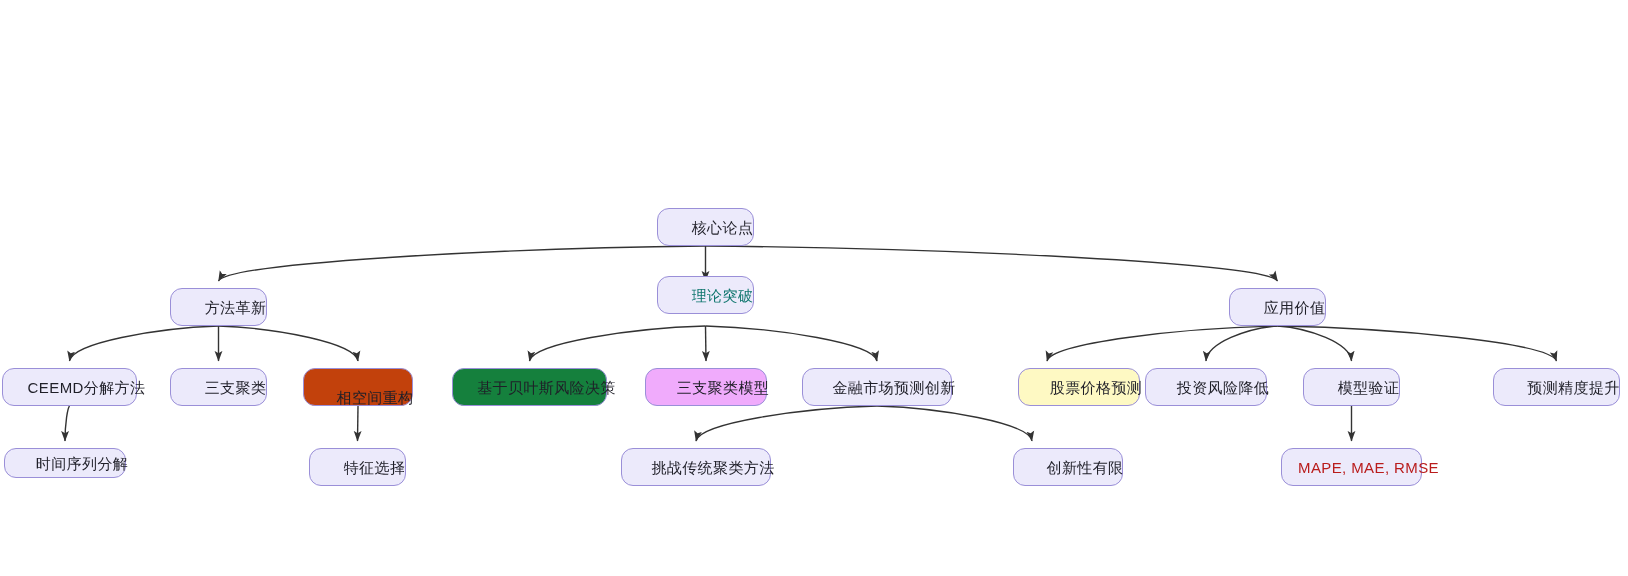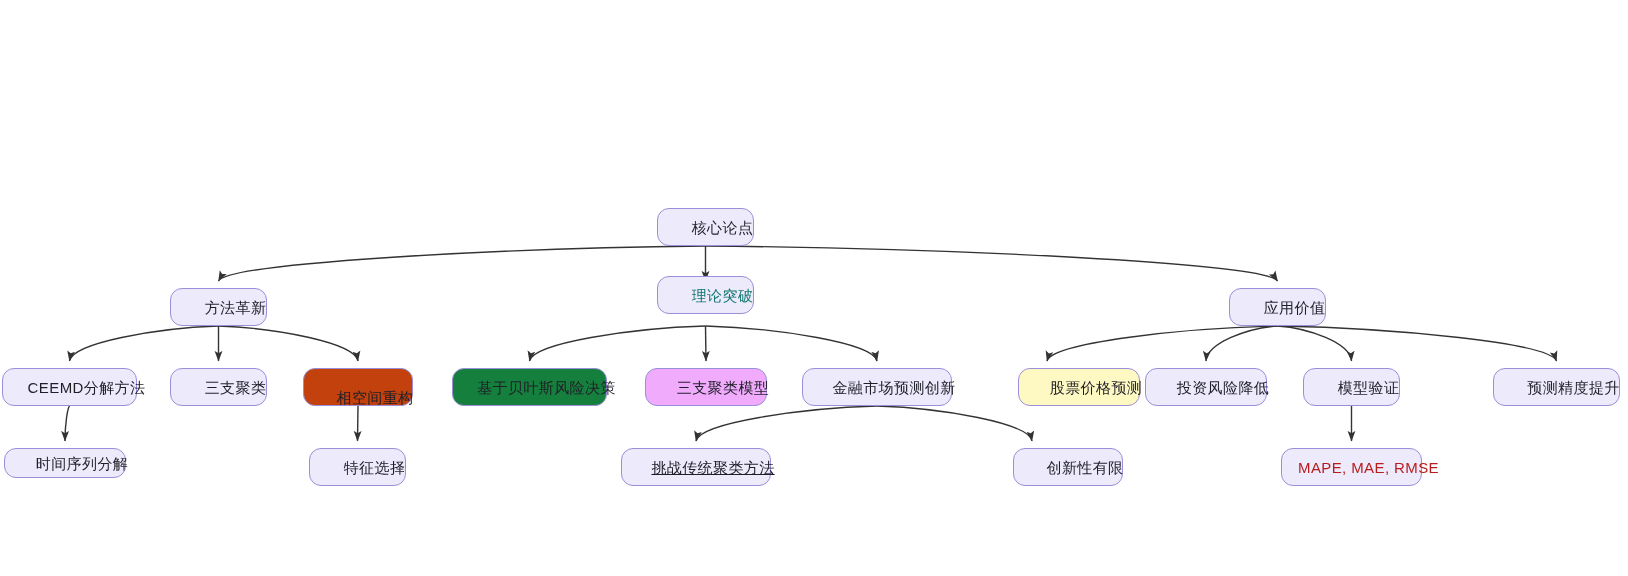--- a/index.html
+++ b/index.html
@@ -127,21 +127,21 @@
       </div>
       <div class="node-box" style="left: 1493px; top: 368px; width: 127px; height: 38px; background: rgb(236, 234, 251); border-color: rgb(154, 143, 216); color: rgb(31, 31, 40);">
         <span class="node-label">预测精度提升</span>
       </div>
       <div class="node-box" style="left: 4px; top: 448px; width: 122px; height: 30px; background: rgb(236, 234, 251); border-color: rgb(154, 143, 216); color: rgb(31, 31, 40);">
         <span class="node-label">时间序列分解</span>
       </div>
       <div class="node-box" style="left: 309px; top: 448px; width: 97px; height: 38px; background: rgb(236, 234, 251); border-color: rgb(154, 143, 216); color: rgb(31, 31, 40);">
         <span class="node-label">特征选择</span>
       </div>
-      <div class="node-box" style="left: 621px; top: 448px; width: 150px; height: 38px; background: rgb(236, 234, 251); border-color: rgb(154, 143, 216); color: rgb(31, 31, 40); text-decoration: underline;">
+      <div class="node-box" style="left: 621px; top: 448px; width: 150px; height: 38px; background: rgb(236, 234, 251); border-color: rgb(154, 143, 216); color: rgb(31, 31, 40);">
         <span class="node-label">挑战传统聚类方法</span>
       </div>
       <div class="node-box" style="left: 977px; top: 448px; width: 110px; height: 38px; background: rgb(236, 234, 251); border-color: rgb(154, 143, 216); color: rgb(31, 31, 40); margin-left: 36px;">
         <span class="node-label">创新性有限</span>
       </div>
       <div class="node-box" style="left: 1281px; top: 448px; width: 141px; height: 38px; background: rgb(236, 234, 251); border-color: rgb(154, 143, 216); color: #b91c1c; text-align: right;">
         <span class="node-label">MAPE, MAE, RMSE</span>
       </div>
     </div>
 </div>

